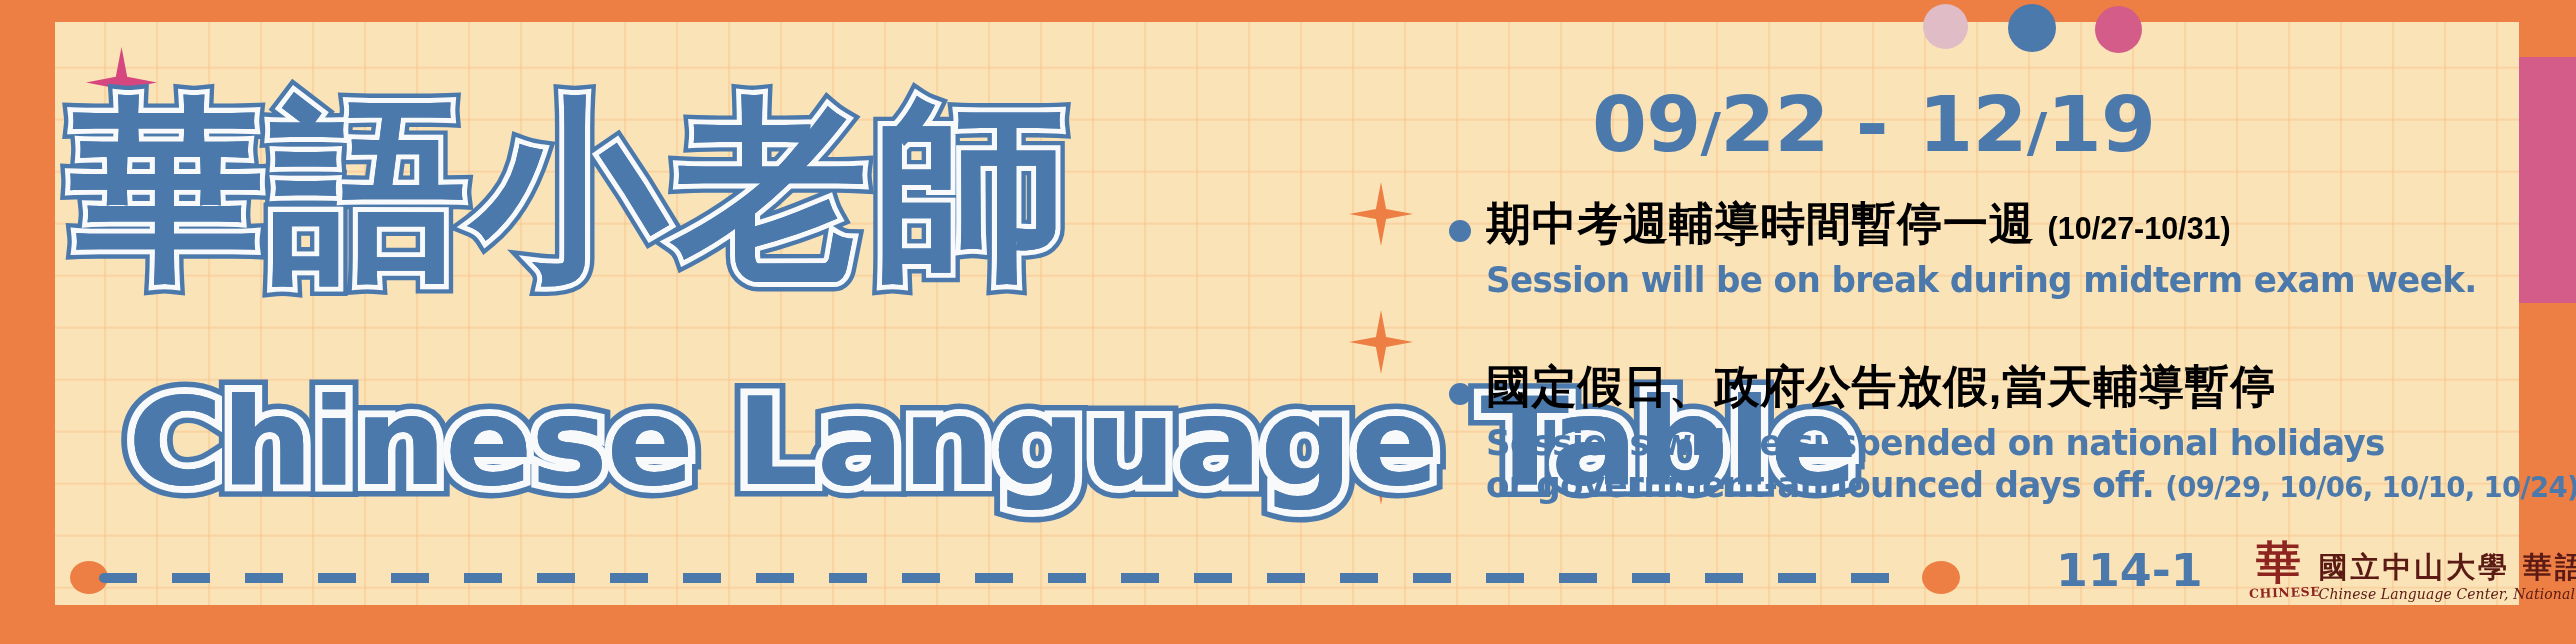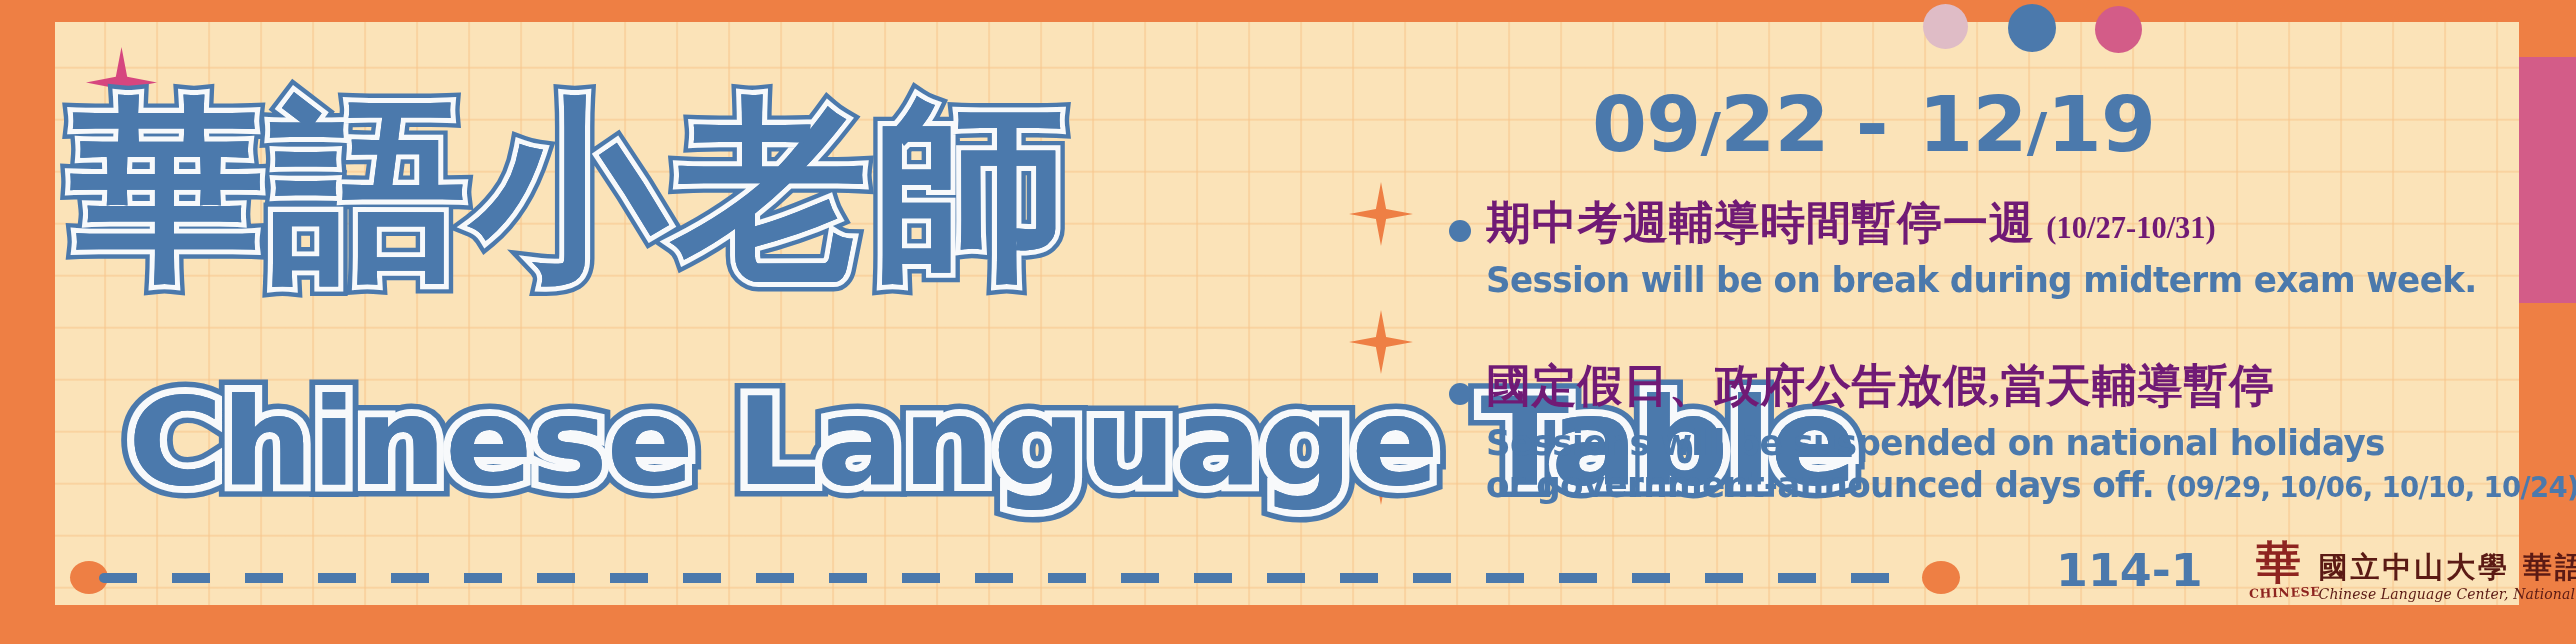--- a/index.html
+++ b/index.html
@@ -94,22 +94,22 @@
   .date-header .sl{font-size:54px;}
   .date-header .dash{letter-spacing:2.9px;}
 
   
   .bullet-block{position:absolute;white-space:nowrap;}
   .bullet-dot{
     position:absolute;width:22px;height:22px;border-radius:50%;
     background:#4B79AC;
   }
   .zh-line{
-    font-family:Liberation Serif, serif;
-    font-size:45px;font-weight:bold;color:#701a75;
+    font-family:Liberation Sans, sans-serif;
+    font-size:45px;font-weight:bold;color:#000000;
     letter-spacing:0.7px;line-height:1.15;white-space:nowrap;
   }
   .zh-line .paren{
     font-size:30.5px;font-weight:bold;letter-spacing:0;
   }
   .en-line{
     font-family:"DejaVu Sans", sans-serif;
     font-size:36px;font-weight:bold;color:#4B79AC;
     letter-spacing:-0.7px;line-height:1.12;white-space:nowrap;
     transform:scaleX(.95);transform-origin:left top;

